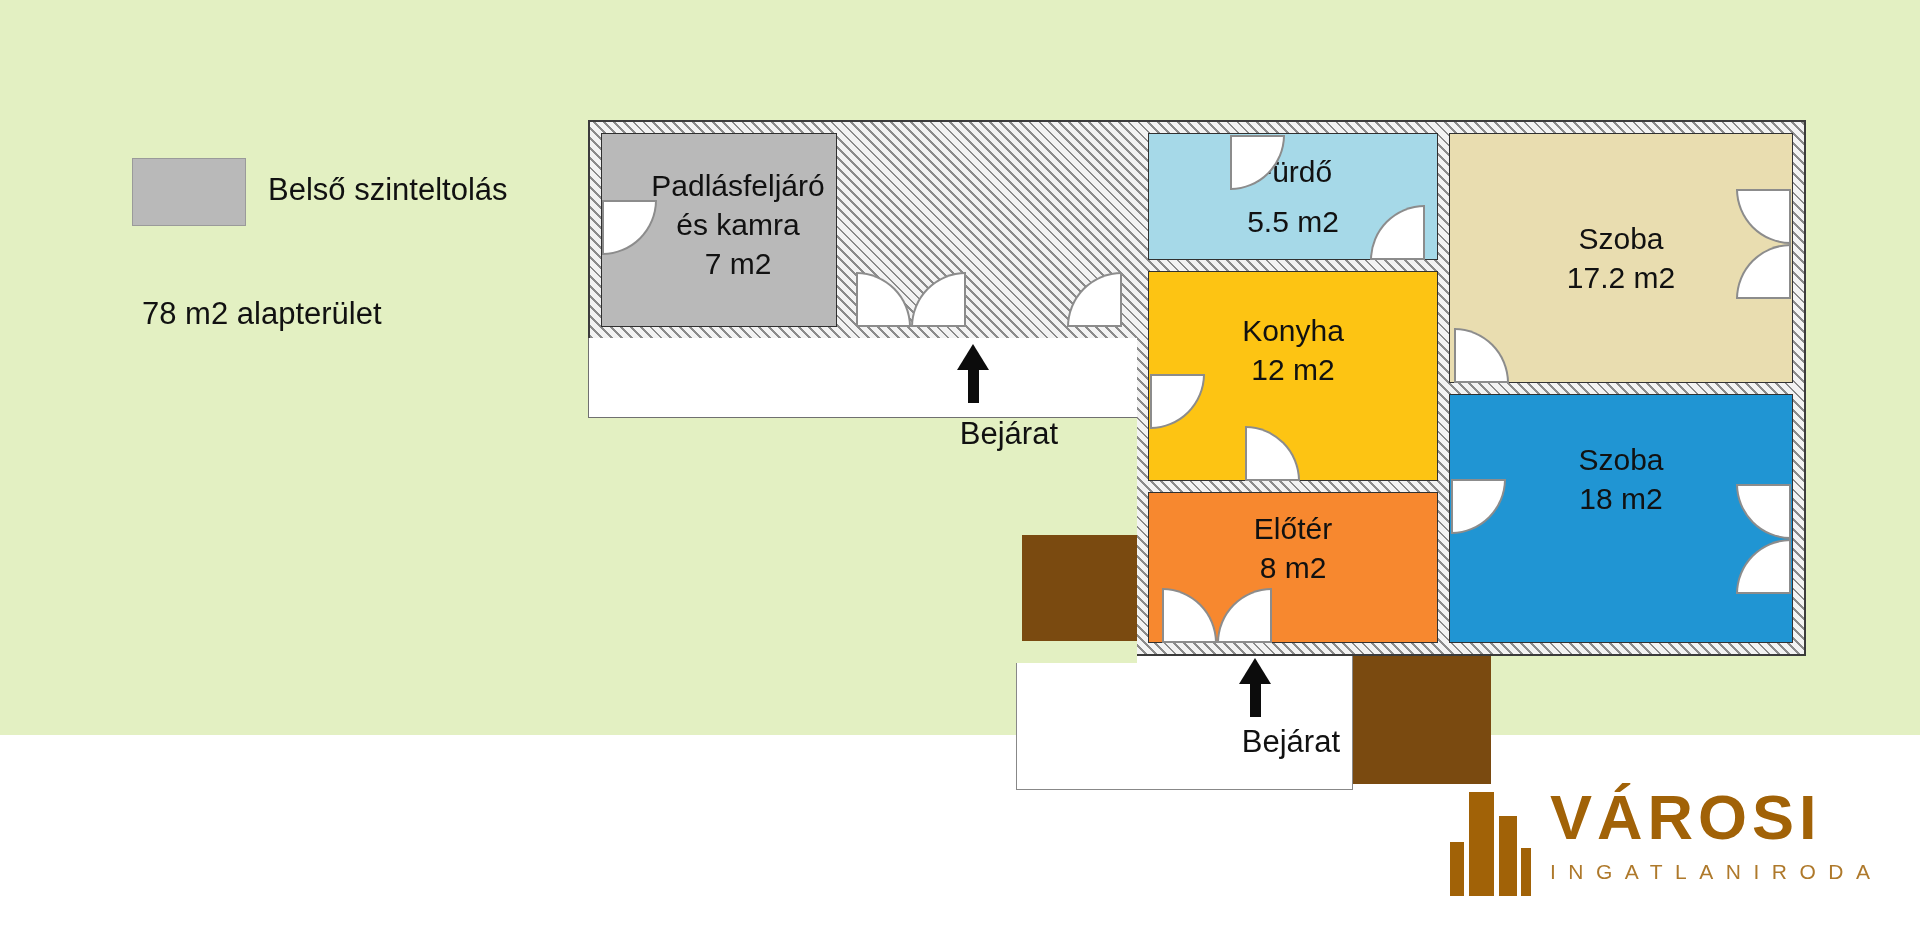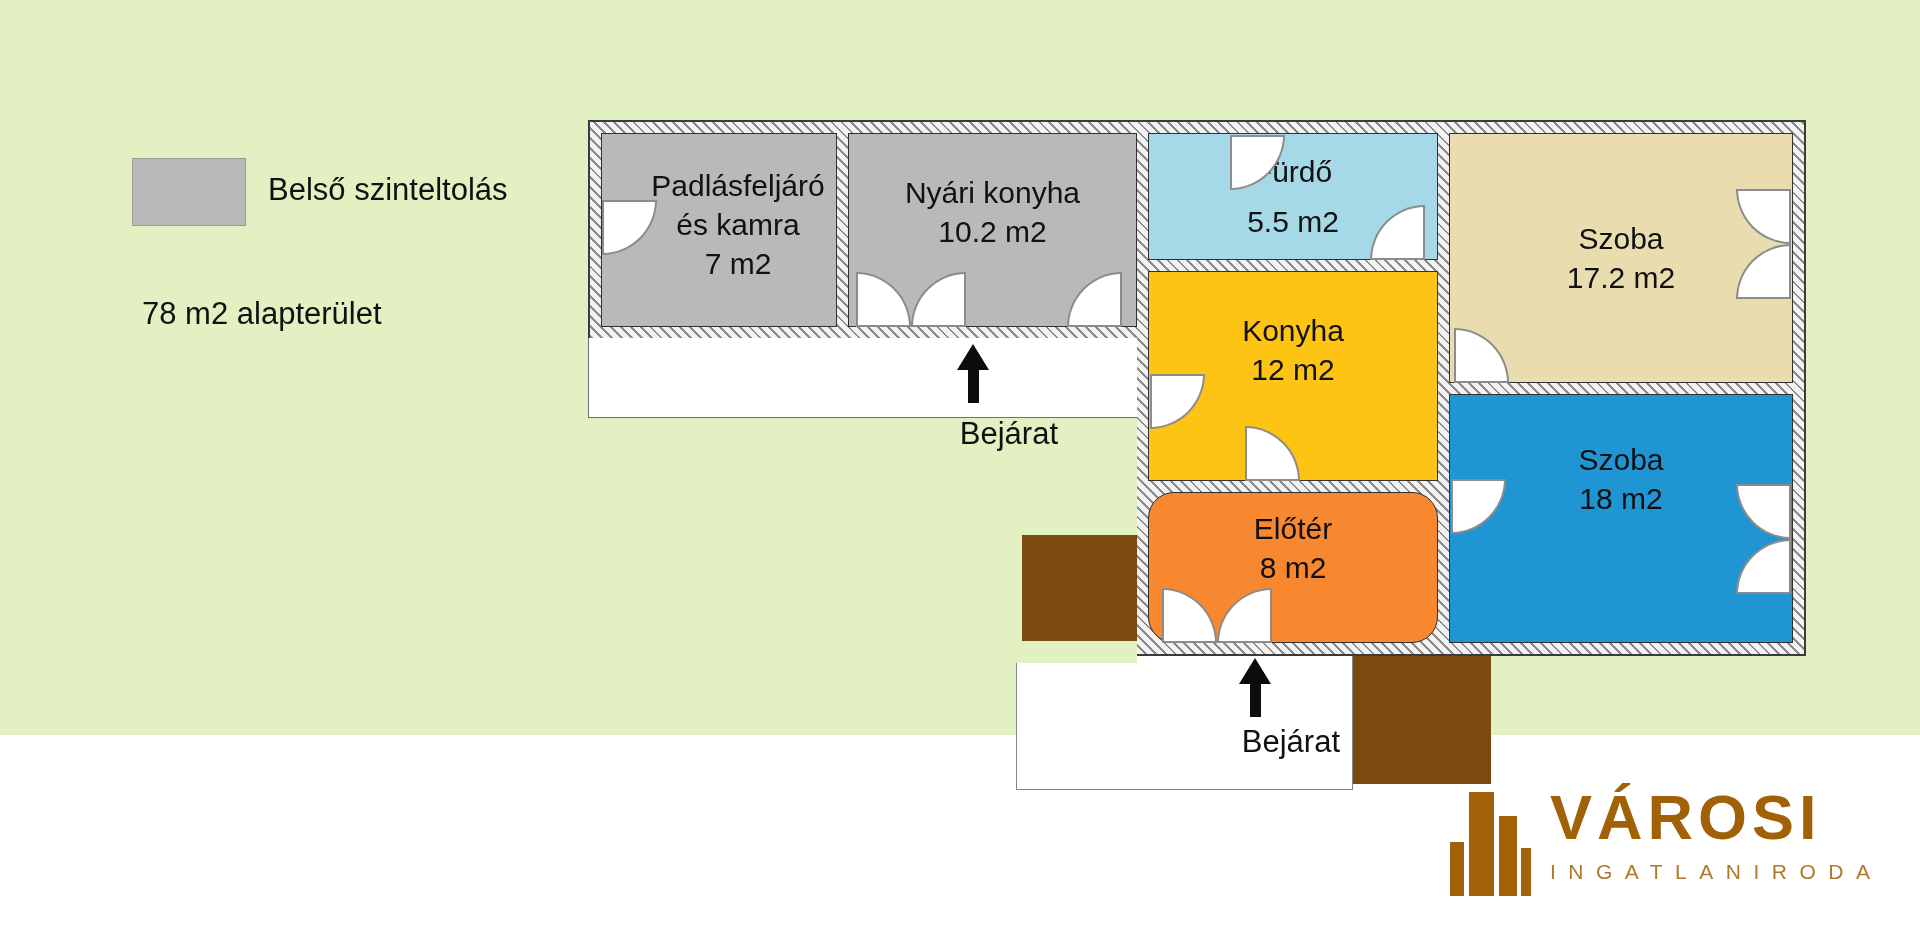--- a/index.html
+++ b/index.html
@@ -123,26 +123,20 @@
 
     <div class="terrace-left" style="background-color: rgb(122, 74, 16);"></div>
 
     <div class="room room--padlas" style="background-color: rgb(185, 185, 185);">
       <div class="room-label">
         <span class="room-name">Padlásfeljáró és kamra</span>
         <span class="room-area">7 m2</span>
       </div>
     </div>
 
-    <div class="room room--nyari" style="background-color: rgb(185, 185, 185);">
-      <div class="room-label">
-        <span class="room-name">Nyári konyha</span>
-        <span class="room-area">10.2 m2</span>
-      </div>
-    </div>
 
     <div class="room room--furdo" style="background-color: rgb(166, 217, 232);">
       <div class="room-label">
         <span class="room-name">Fürdő</span>
         <span class="room-area">5.5 m2</span>
       </div>
     </div>
 
     <div class="room room--szoba17" style="background-color: rgb(233, 221, 176);">
       <div class="room-label">
@@ -158,21 +152,21 @@
       </div>
     </div>
 
     <div class="room room--szoba18" style="background-color: rgb(32, 149, 211);">
       <div class="room-label">
         <span class="room-name">Szoba</span>
         <span class="room-area">18 m2</span>
       </div>
     </div>
 
-    <div class="room room--eloter" style="background-color: rgb(247, 136, 47); border-radius: 26px;">
+    <div class="room room--eloter" style="background-color: rgb(247, 136, 47);">
       <div class="room-label">
         <span class="room-name">Előtér</span>
         <span class="room-area">8 m2</span>
       </div>
     </div>
 
     <div class="door door--tl" style="left:12px;top:78px;"></div>
     <div class="door door--bl" style="left:266px;top:150px;"></div>
     <div class="door door--br" style="left:321px;top:150px;"></div>
     <div class="door door--br" style="left:477px;top:150px;"></div>

